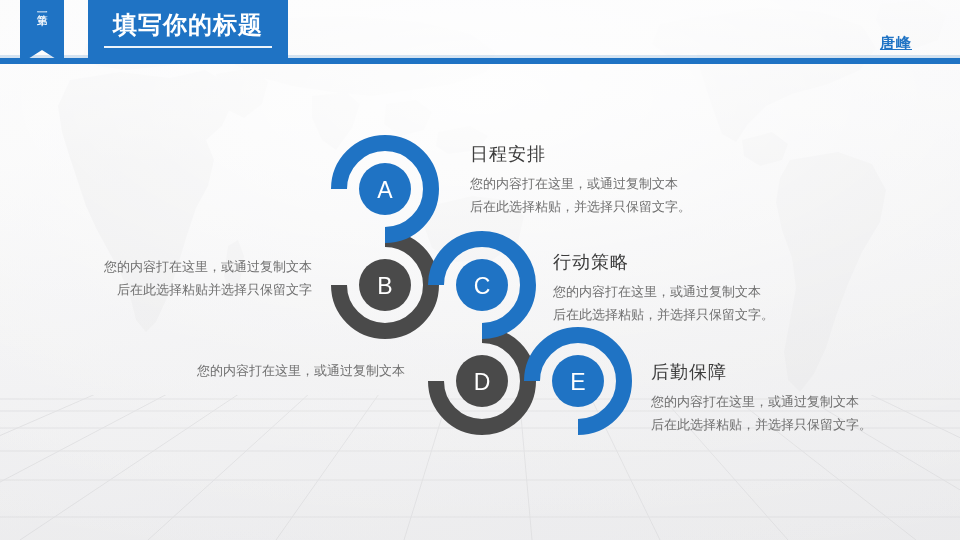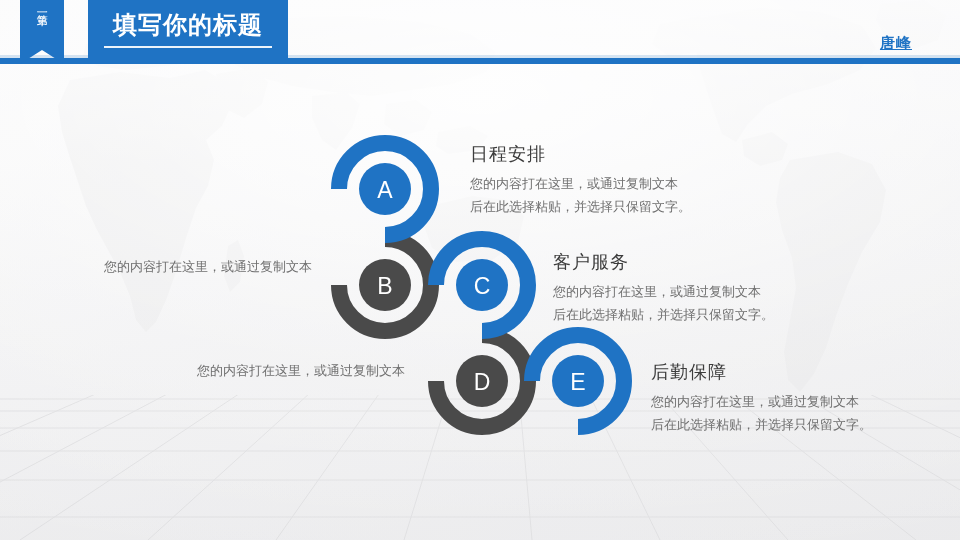--- a/index.html
+++ b/index.html
@@ -323,25 +323,26 @@
     <div class="block-title">日程安排</div>
     <div class="block-body">
       <div>您的内容打在这里，或通过复制文本</div>
       <div>后在此选择粘贴，并选择只保留文字。</div>
     </div>
   </div>
 
   <div class="text-block align-right" id="block-logistics">
     <div class="block-body">
       <div>您的内容打在这里，或通过复制文本</div>
+      <div>后在此选择粘贴并选择只保留文字</div>
     </div>
   </div>
 
   <div class="text-block align-left" id="block-action">
-    <div class="block-title">客户服务</div>
+    <div class="block-title">行动策略</div>
     <div class="block-body">
       <div>您的内容打在这里，或通过复制文本</div>
       <div>后在此选择粘贴，并选择只保留文字。</div>
     </div>
   </div>
 
   <div class="text-block align-right" id="block-customer">
     <div class="block-body">
       <div>您的内容打在这里，或通过复制文本</div>
     </div>

